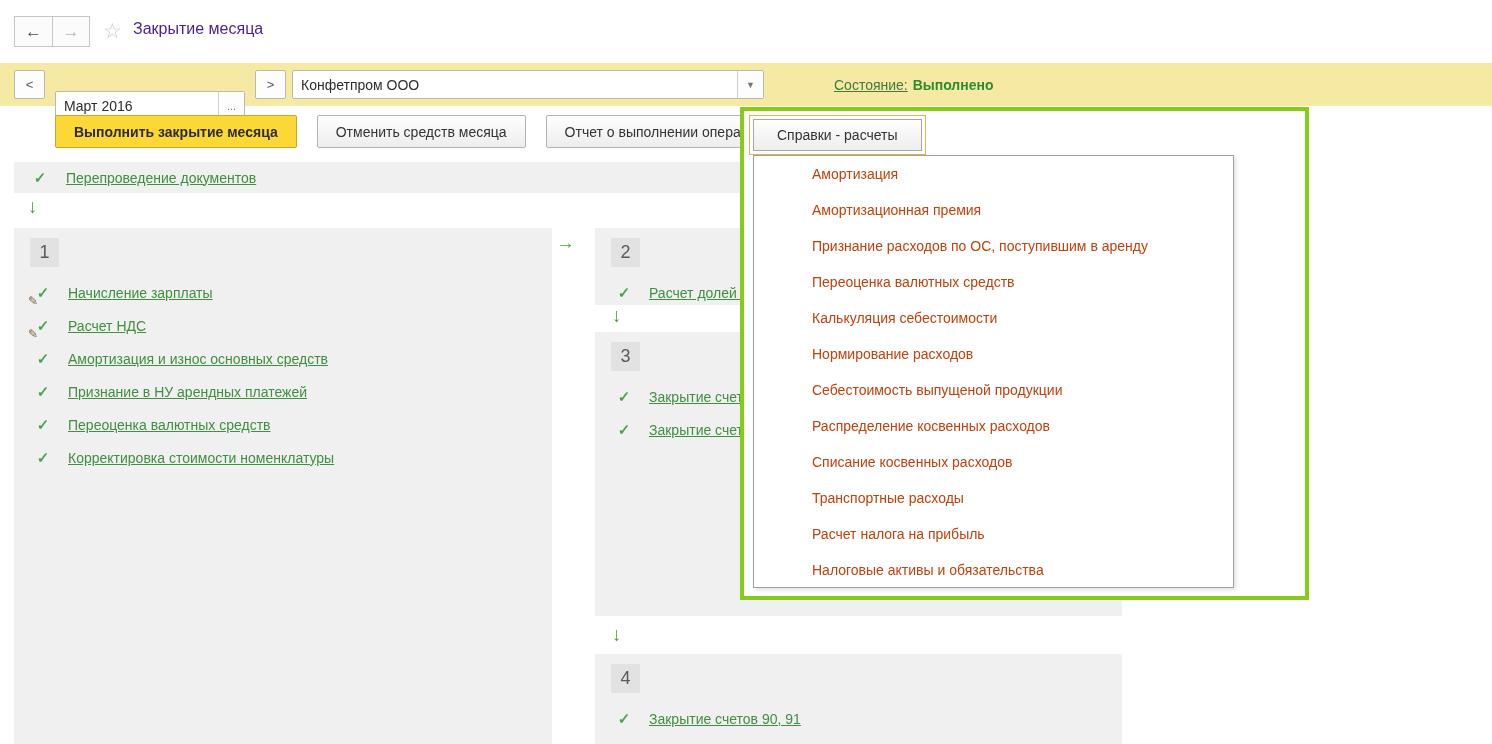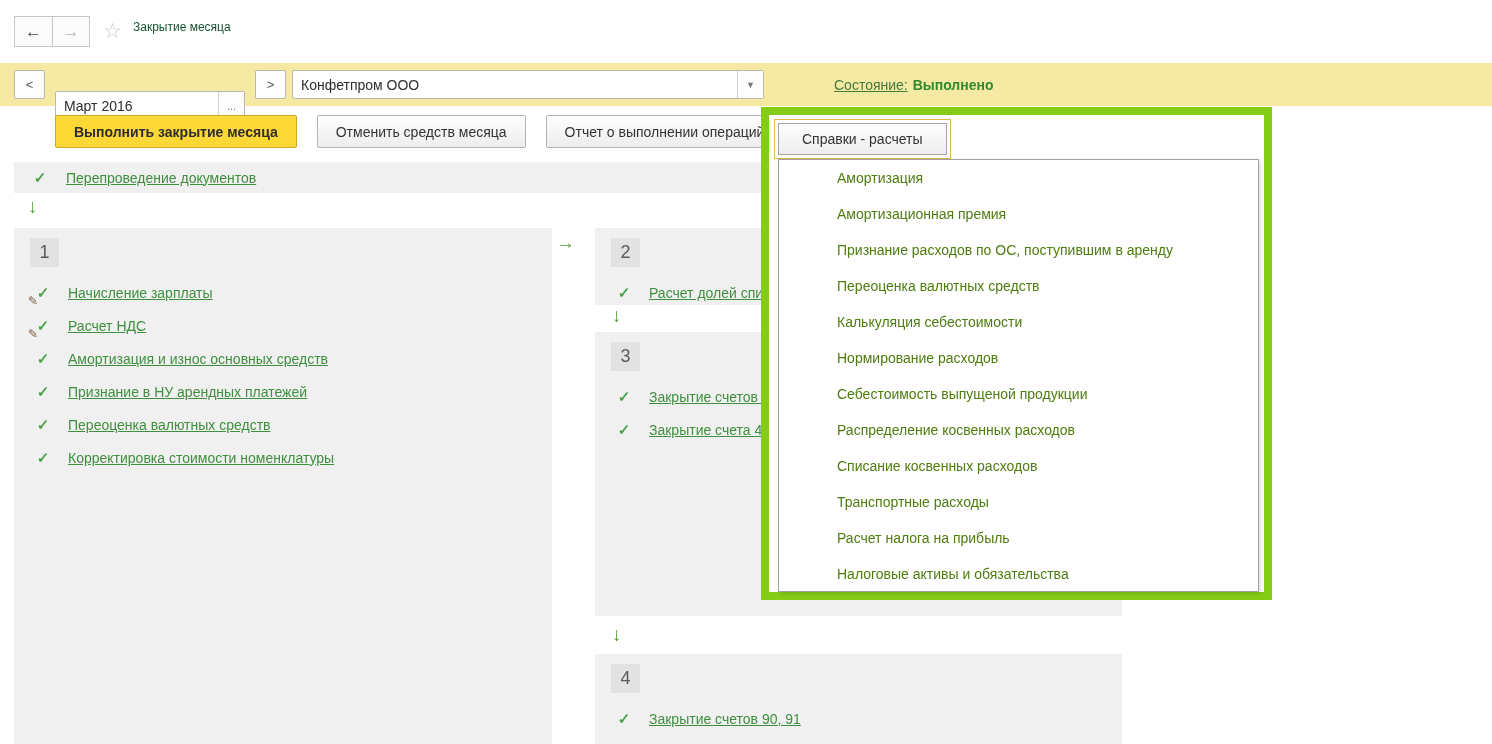--- a/index.html
+++ b/index.html
@@ -5,21 +5,21 @@
   * { box-sizing: border-box; margin: 0; padding: 0; }
   body { font-family: "Liberation Sans", sans-serif; background: #fff; }
   .screen { position: relative; width: 1492px; height: 744px; background: #fff; overflow: hidden; }
 
   
   .nav-group { position: absolute; left: 14px; top: 16px; display: flex; }
   .nav-btn { width: 38px; height: 31px; background: #fbfbfb; border: 1px solid #c6c6c6; display: flex; align-items: center; justify-content: center; font-size: 17px; cursor: pointer; }
   .nav-btn.back { color: #4a4a4a; border-right: none; }
   .nav-btn.fwd  { color: #b3b3b3; }
   .star { position: absolute; left: 103px; top: 19px; font-size: 21px; color: #c9c9c9; }
-  .page-title { position: absolute; left: 133px; top: 20px; font-size: 12px; color: #14532d; }
+  .page-title { position: absolute; left: 133px; top: 20px; font-size: 16px; color: #4c1d95; }
 
   
   .period-bar { position: absolute; left: 0; top: 63px; width: 1492px; height: 43px; background: #f6e9a4; display: flex; align-items: center; padding-left: 14px; }
   .sq-btn { width: 31px; height: 29px; background: #fdfdfd; border: 1px solid #b9b9ad; border-radius: 2px; font-size: 13px; color: #555; display: flex; align-items: center; justify-content: center; cursor: pointer; }
   .field { height: 29px; background: #fff; border: 1px solid #b9b9ad; border-radius: 2px; display: flex; align-items: stretch; }
   .field .val { display: flex; align-items: center; padding: 0 8px; font-size: 14px; color: #2d2d2d; flex: 1; }
   .field .side { width: 26px; border-left: 1px solid #cfcfc5; display: flex; align-items: center; justify-content: center; font-size: 11px; color: #777; cursor: pointer; background: #fdfdfd; }
   .period-field { width: 190px; margin-left: 10px; margin-top: 42px; }
   .next-btn { margin-left: 10px; }
   .org-field { width: 472px; margin-left: 6px; }
@@ -42,24 +42,24 @@
   .flow-arrow { position: absolute; color: #53a033; font-size: 19px; font-weight: bold; }
   .sec-badge { width: 29px; height: 29px; margin: 10px 0 0 16px; background: #e2e2e2; color: #5a5a5a; font-size: 18px; display: flex; align-items: center; justify-content: center; }
   .op-list { margin-top: 9px; }
   .op-item { height: 33px; display: flex; align-items: center; gap: 17px; padding-left: 21px; }
   .sec1 { left: 14px; top: 228px; width: 538px; height: 516px; }
   .sec2 { left: 595px; top: 228px; width: 527px; height: 77px; }
   .sec3 { left: 595px; top: 332px; width: 527px; height: 284px; }
   .sec4 { left: 595px; top: 654px; width: 527px; height: 90px; }
 
   
-  .annotation { position: absolute; left: 761px; top: 107px; width: 511px; height: 493px; border: 8px solid #84cc16; background: #fff; z-index: 10; }
+  .annotation { position: absolute; left: 740px; top: 107px; width: 569px; height: 493px; border: 4px solid #84cc16; background: #fff; z-index: 10; }
   .ref-btn { position: absolute; left: 9px; top: 8px; height: 32px; padding: 0 23px; background: linear-gradient(#fefefe, #ededed); border: 1px solid #a6a6a6; font-size: 14px; color: #333; font-family: "Liberation Sans", sans-serif; cursor: pointer; outline: 1px solid #e0b955; outline-offset: 3px; }
   .menu-panel { position: absolute; left: 9px; top: 44px; width: 481px; height: 433px; background: #fff; border: 1px solid #9f9f9f; box-shadow: 2px 2px 4px rgba(0,0,0,.12); }
-  .menu-item { height: 36px; display: flex; align-items: center; padding-left: 58px; font-size: 14px; color: #4d7c0f; cursor: pointer; }
+  .menu-item { height: 36px; display: flex; align-items: center; padding-left: 58px; font-size: 14px; color: #c2410c; cursor: pointer; }
 </style>
 </head>
 <body>
 
 <div class="screen">
 
   <div class="nav-group">
     <div class="nav-btn back">
         <span>←</span>
       </div>

